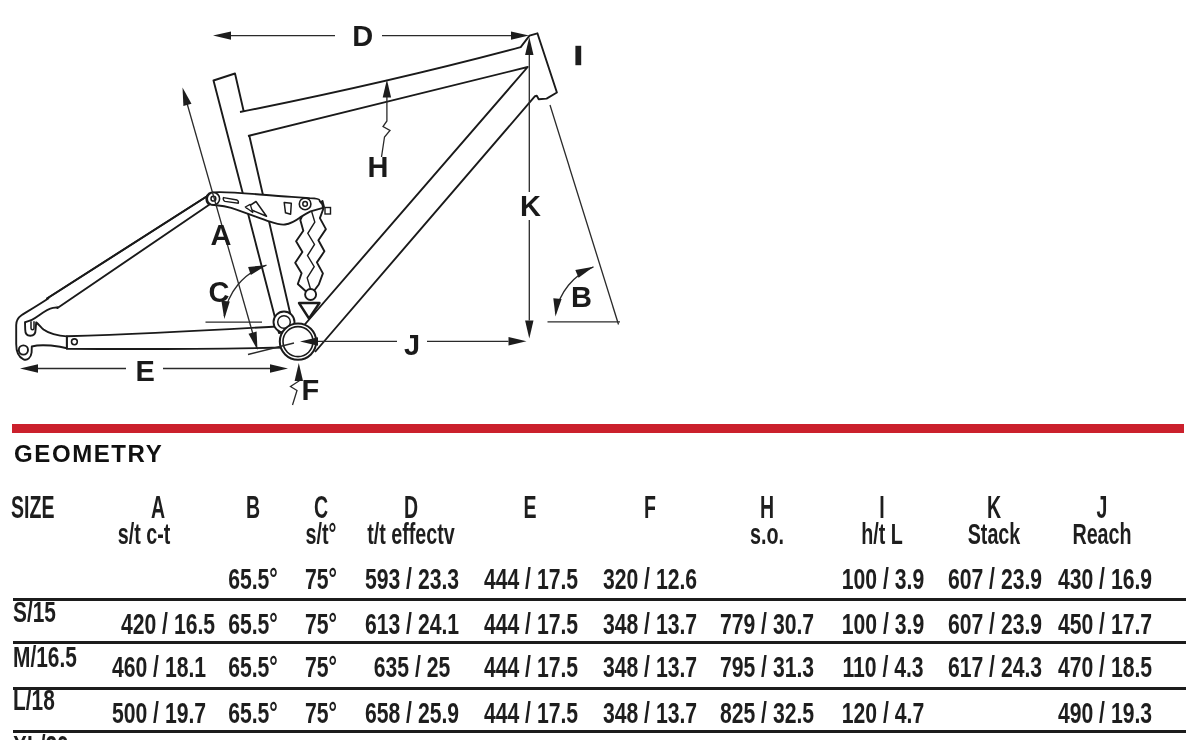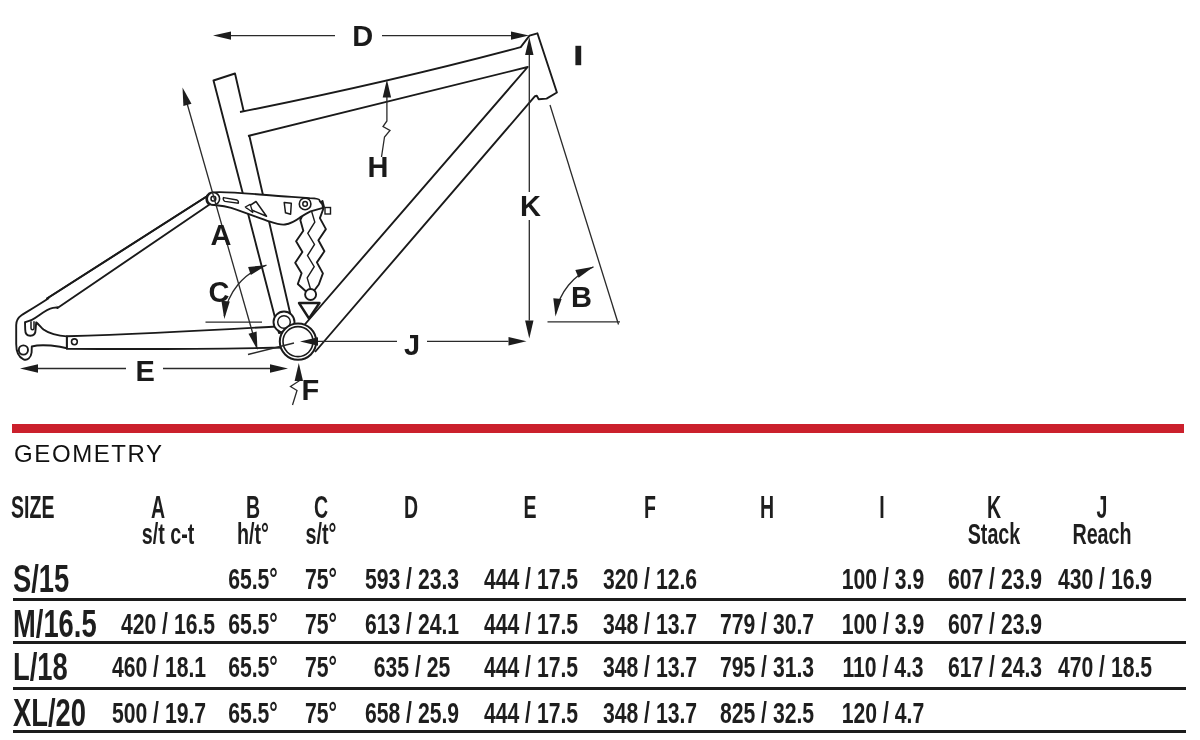--- a/index.html
+++ b/index.html
@@ -1,31 +1,31 @@
 <!DOCTYPE html>
 <html><head><meta charset="utf-8">
 <style>
 html,body{margin:0;padding:0;background:#fff;}
 *{-webkit-font-smoothing:antialiased;}
 #page{position:relative;width:1200px;height:740px;background:#fff;overflow:hidden;
  font-family:"Liberation Sans",sans-serif;}
 #redbar{position:absolute;left:12px;top:424px;width:1172px;height:8.5px;background:#cb202c;}
-#geom{position:absolute;left:14px;top:439.5px;font-size:24px;font-weight:normal;color:#111;letter-spacing:1.6px;}
+#geom{position:absolute;left:14px;top:439.5px;font-size:24px;font-weight:bold;color:#111;letter-spacing:1.6px;}
 .rule{position:absolute;left:12.5px;width:1173.5px;height:2.7px;background:#1c1c1c;}
 .cc,.cl{position:absolute;font-weight:bold;color:#1e1e1e;white-space:nowrap;}
 .cc{width:160px;text-align:center;}
 .cc>span{display:block;transform-origin:50% 50%;}
 .cl>span{display:inline-block;transform-origin:0 50%;}
 .h1{font-size:31px;line-height:31px;}
 .h1>span{transform:scaleX(0.63);}
 .h2{font-size:29px;line-height:29px;}
 .h2>span{transform:scaleX(0.68);}
 .dt{font-size:29px;line-height:29px;}
 .dt>span{transform:scaleX(0.73);}
-.sz{font-size:38px;line-height:29px;}
+.sz{font-size:29px;line-height:29px;margin-top:33px;}
 .sz>span{transform:scaleX(0.72);}
 </style></head>
 <body>
 <div id="page">
 <svg width="1200" height="420" viewBox="0 0 1200 420" style="position:absolute;left:0;top:0">
 <polygon points="47,298.5 210.5,194 212.5,202.5 57.5,308" fill="#ffffff" stroke="#1a1a1a" stroke-width="1.9" stroke-linejoin="round"></polygon>
 <path d="M66.8,336.3 Q160,333.5 284,326 L290,347.5 Q170,349.8 66.8,348.7 Z" fill="#ffffff" stroke="#1a1a1a" stroke-width="1.9" stroke-linejoin="round"></path>
 <path d="M49,298 C40,304 30,310 21.5,315.2 C17.5,318 16.2,321 16.2,325
  L16.2,344 C16.2,351 18.5,357.2 23.5,359.3 C27.5,360.9 31,357.5 31.6,352.5 L31.8,346.5
  C38,344.8 50,345.2 60,346.7 L66.8,348.2 L66.8,336.4 C58,335.9 48,333 43.5,329.5
@@ -144,28 +144,34 @@
     </div>
 <div class="h1 cc" style="left:802px;top:492px">
       <span>I</span>
     </div>
 <div class="h1 cc" style="left:913.5px;top:492px">
       <span>K</span>
     </div>
 <div class="h1 cc" style="left:1022px;top:492px">
       <span>J</span>
     </div>
-<div class="h2 cc" style="left:88px;top:520.2px">
+<div class="h2 cc" style="left:64px;top:520.2px">
       <span>s/t c-t</span>
-    </div>
-<div class="h2 cc" style="left:172.5px;top:520.2px">
-      <span>h/t°</span>
     </div>
 <div class="h2 cc" style="left:241px;top:520.2px">
       <span>s/t°</span>
+    </div>
+<div class="h2 cc" style="left:331px;top:520.2px">
+      <span>t/t effectv</span>
+    </div>
+<div class="h2 cc" style="left:686.5px;top:520.2px">
+      <span>s.o.</span>
+    </div>
+<div class="h2 cc" style="left:802px;top:520.2px">
+      <span>h/t L</span>
     </div>
 <div class="h2 cc" style="left:913.5px;top:520.2px">
       <span>Stack</span>
     </div>
 <div class="h2 cc" style="left:1022px;top:520.2px">
       <span>Reach</span>
     </div>
 <div class="sz cl" style="left:13px;top:564.5px"><span>S/15</span></div>
 <div class="dt cc" style="left:173.3px;top:564.5px">
       <span>65.5°</span>
@@ -212,20 +218,23 @@
     </div>
 <div class="dt cc" style="left:687px;top:610.3px">
       <span>779 / 30.7</span>
     </div>
 <div class="dt cc" style="left:802.5px;top:610.3px">
       <span>100 / 3.9</span>
     </div>
 <div class="dt cc" style="left:915px;top:610.3px">
       <span>607 / 23.9</span>
     </div>
+<div class="dt cc" style="left:1025px;top:610.3px">
+      <span>450 / 17.7</span>
+    </div>
 <div class="sz cl" style="left:13px;top:653.0px"><span>L/18</span></div>
 <div class="dt cc" style="left:78.5px;top:653.0px">
       <span>460 / 18.1</span>
     </div>
 <div class="dt cc" style="left:173.3px;top:653.0px">
       <span>65.5°</span>
     </div>
 <div class="dt cc" style="left:240.5px;top:653.0px">
       <span>75°</span>
     </div>
@@ -268,12 +277,15 @@
     </div>
 <div class="dt cc" style="left:569.5px;top:699.0px">
       <span>348 / 13.7</span>
     </div>
 <div class="dt cc" style="left:687px;top:699.0px">
       <span>825 / 32.5</span>
     </div>
 <div class="dt cc" style="left:802.5px;top:699.0px">
       <span>120 / 4.7</span>
     </div>
+<div class="dt cc" style="left:1025px;top:699.0px">
+      <span>490 / 19.3</span>
+    </div>
 </div>
 </body></html>

